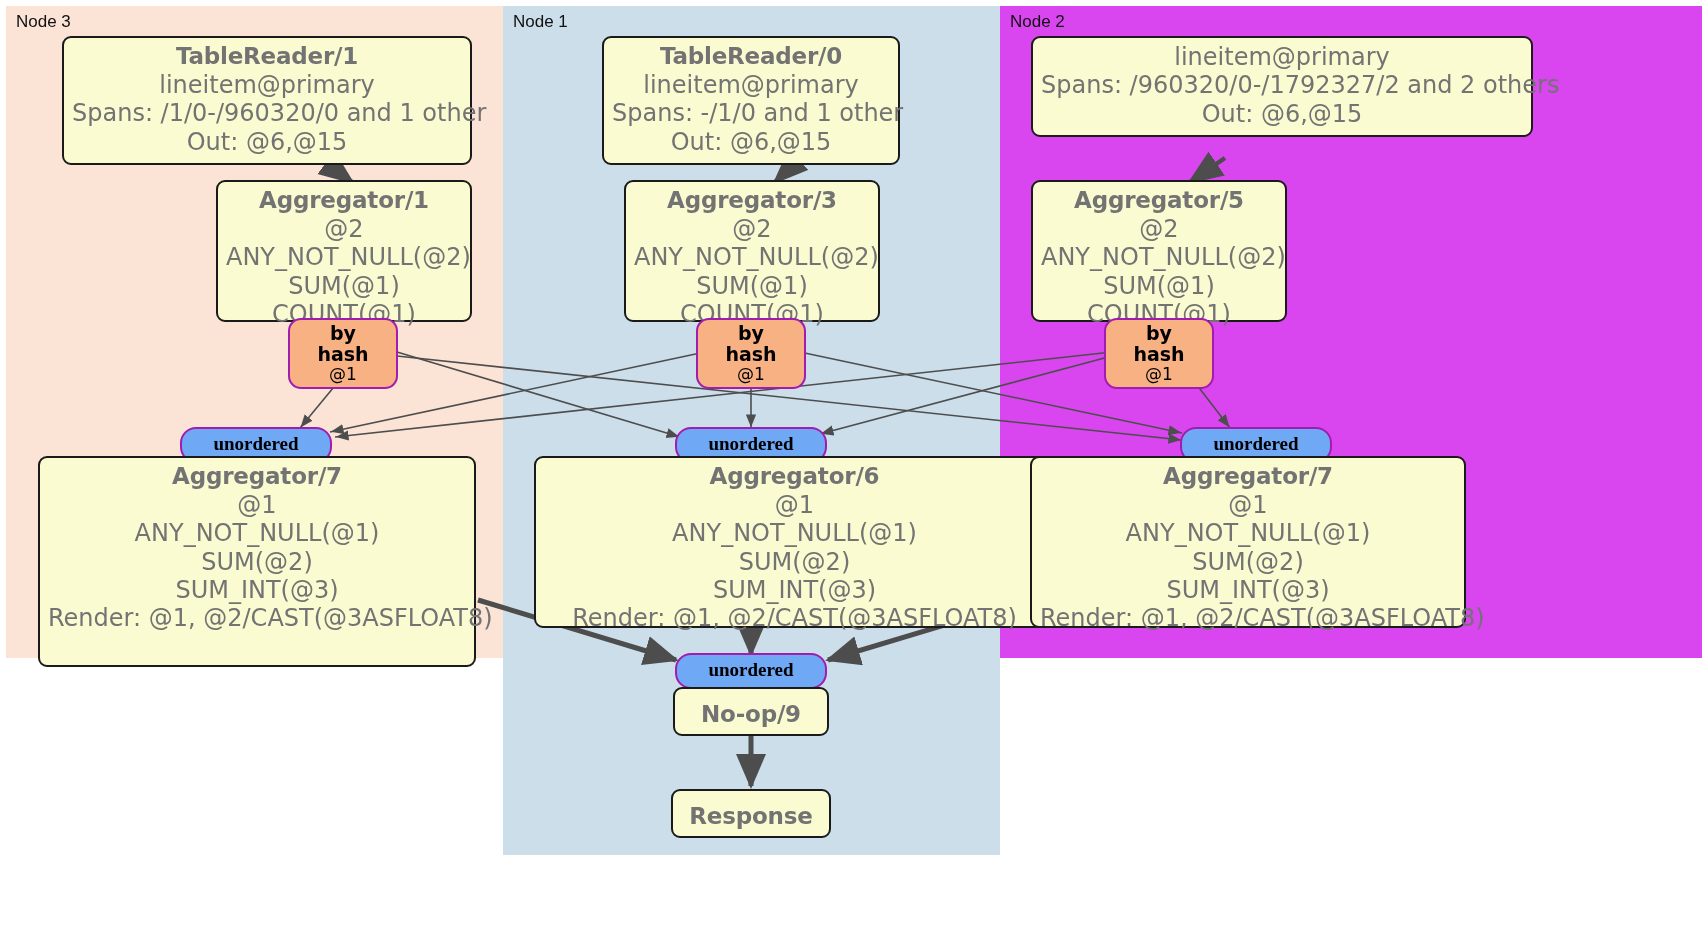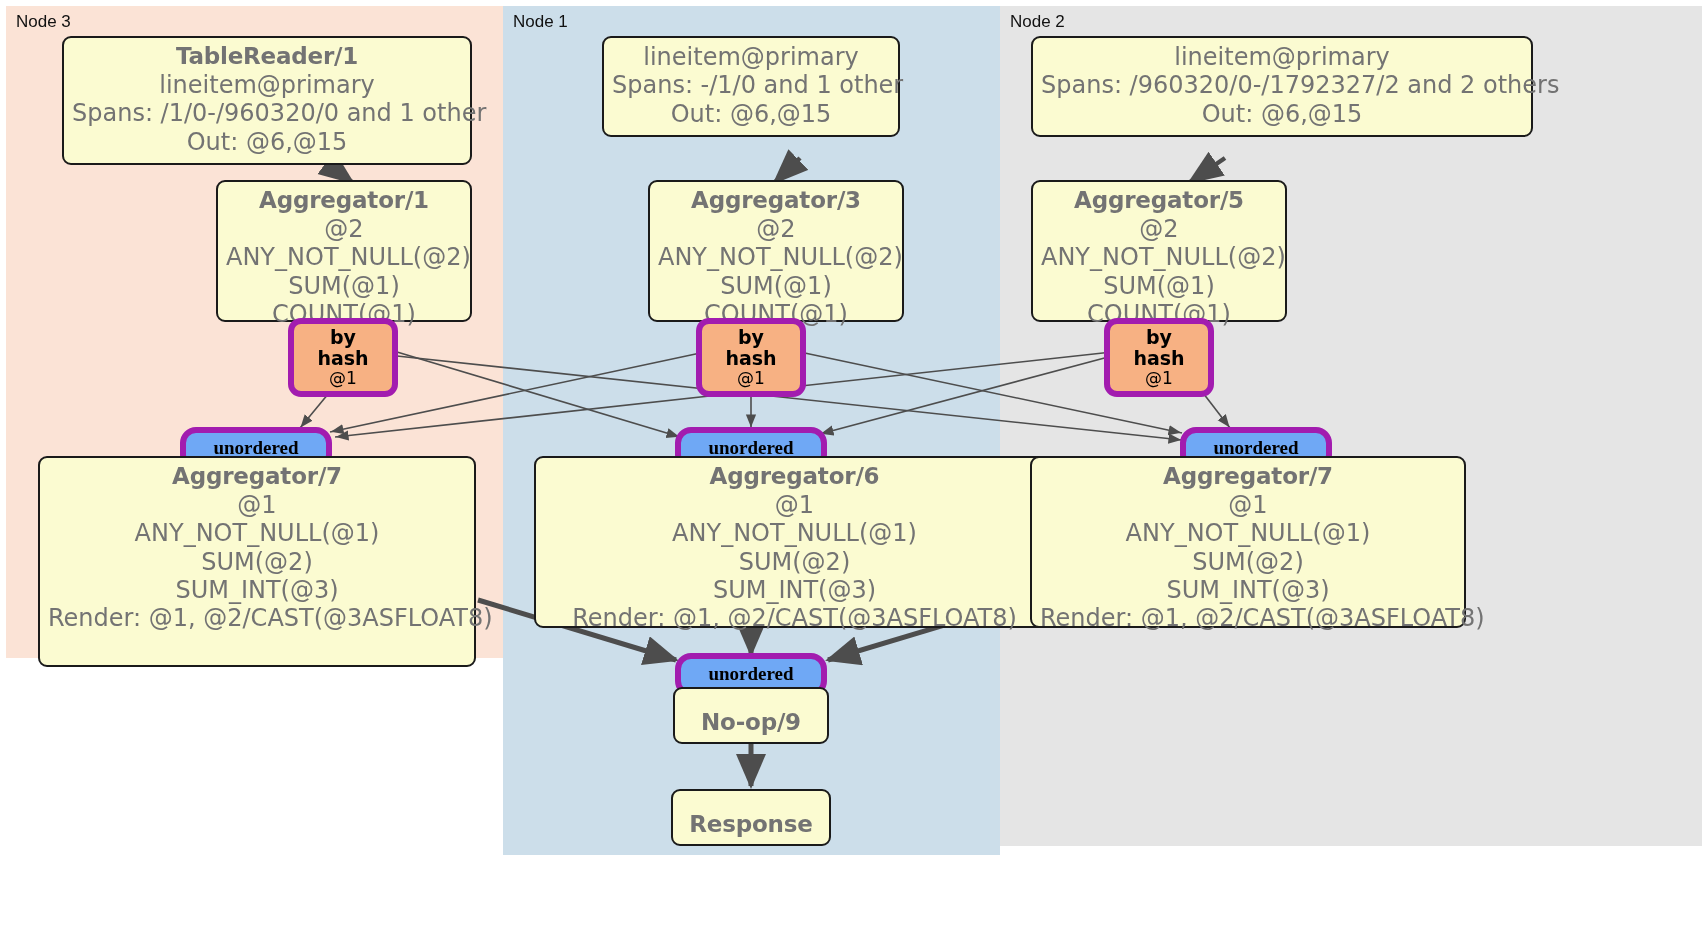--- a/index.html
+++ b/index.html
@@ -57,31 +57,31 @@
     letter-spacing: -0.2px;
     display: block;
     margin-bottom: 1px;
   }
   .proc .line {
     display: block;
     font-size: 24px;
     white-space: nowrap;
   }
   .proc.small {
-    padding: 20px 16px 6px 16px;
+    padding: 12px 16px 6px 16px;
   }
   .proc.small .title {
     margin-bottom: 0;
   }
 
   
   .pill {
     position: absolute;
     box-sizing: border-box;
-    border: 6px solid #a21caf;
+    border: 2px solid #a21caf;
     border-radius: 15px;
     text-align: center;
     color: #000000;
     font-family: "DejaVu Sans", sans-serif;
     line-height: 1.1;
     z-index: 5;
   }
   .pill .pt {
     display: block;
     font-weight: bold;
@@ -119,21 +119,21 @@
 <div id="canvas">
 
   <div class="panel" style="left:6px; top:6px; width:497px; height:652px; background:#fbe3d6;">
     <span class="panel-label">Node 3</span>
   </div>
 
   <div class="panel" style="left:503px; top:6px; width:497px; height:849px; background:#ccdeea;">
     <span class="panel-label">Node 1</span>
   </div>
 
-  <div class="panel" style="left:1000px; top:6px; width:702px; height:840px; background:#e5e5e5;">
+  <div class="panel" style="left:1000px; top:6px; width:702px; height:652px; background:#d946ef;">
     <span class="panel-label">Node 2</span>
   </div>
 
   <svg class="edges" viewBox="0 0 1708 940" xmlns="http://www.w3.org/2000/svg">
     <defs>
       <marker id="ah" markerWidth="9" markerHeight="9" refX="7.2" refY="3.2" orient="auto" markerUnits="strokeWidth">
         <path d="M0,0 L8,3.2 L0,6.4 z" fill="#4d4d4d"></path>
       </marker>
       <marker id="ahthin" markerWidth="10" markerHeight="10" refX="8.5" refY="3.2" orient="auto" markerUnits="strokeWidth">
         <path d="M0,0 L8,3.2 L0,6.4 z" fill="#4d4d4d"></path>
@@ -168,40 +168,41 @@
   </svg>
 
   <div class="proc" style="left:62px; top:36px; width:410px;">
     <span class="title">TableReader/1</span>
     <span class="line">lineitem@primary</span>
     <span class="line">Spans: /1/0-/960320/0 and 1 other</span>
     <span class="line">Out: @6,@15</span>
   </div>
 
   <div class="proc" style="left:602px; top:36px; width:298px;">
+    <span class="title">TableReader/0</span>
     <span class="line">lineitem@primary</span>
     <span class="line">Spans: -/1/0 and 1 other</span>
     <span class="line">Out: @6,@15</span>
   </div>
 
   <div class="proc" style="left:1031px; top:36px; width:502px;">
     <span class="line">lineitem@primary</span>
     <span class="line">Spans: /960320/0-/1792327/2 and 2 others</span>
     <span class="line">Out: @6,@15</span>
   </div>
 
   <div class="proc" style="left:216px; top:180px; width:256px; height:142px;">
     <span class="title">Aggregator/1</span>
     <span class="line">@2</span>
     <span class="line">ANY_NOT_NULL(@2)</span>
     <span class="line">SUM(@1)</span>
     <span class="line">COUNT(@1)</span>
   </div>
 
-  <div class="proc" style="left:624px; top:180px; width:256px; height:142px;margin-left:24px;">
+  <div class="proc" style="left:624px; top:180px; width:256px; height:142px;">
     <span class="title">Aggregator/3</span>
     <span class="line">@2</span>
     <span class="line">ANY_NOT_NULL(@2)</span>
     <span class="line">SUM(@1)</span>
     <span class="line">COUNT(@1)</span>
   </div>
 
   <div class="proc" style="left:1031px; top:180px; width:256px; height:142px;">
     <span class="title">Aggregator/5</span>
     <span class="line">@2</span>

